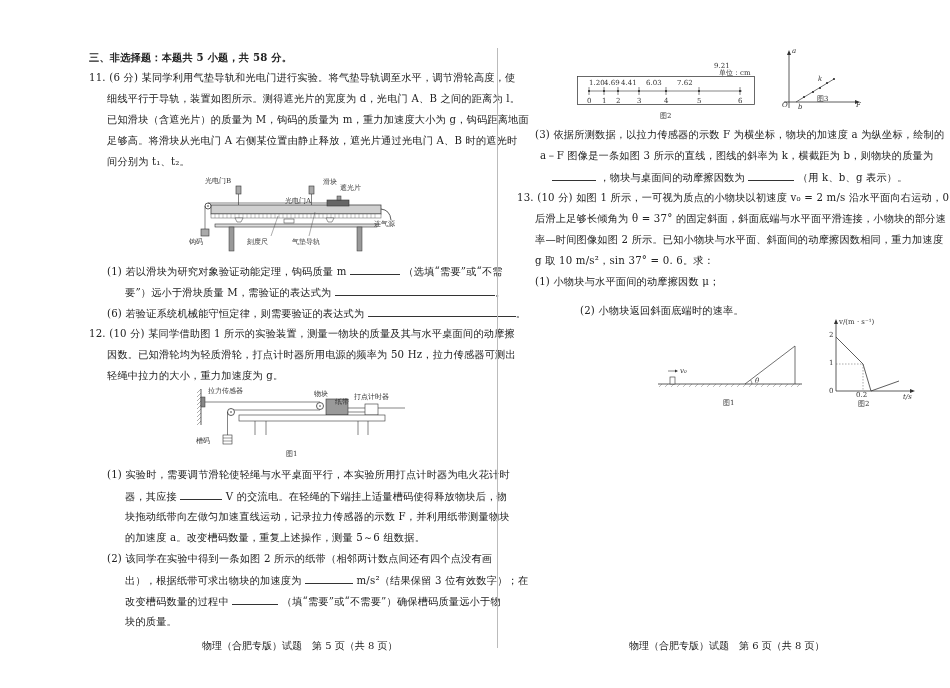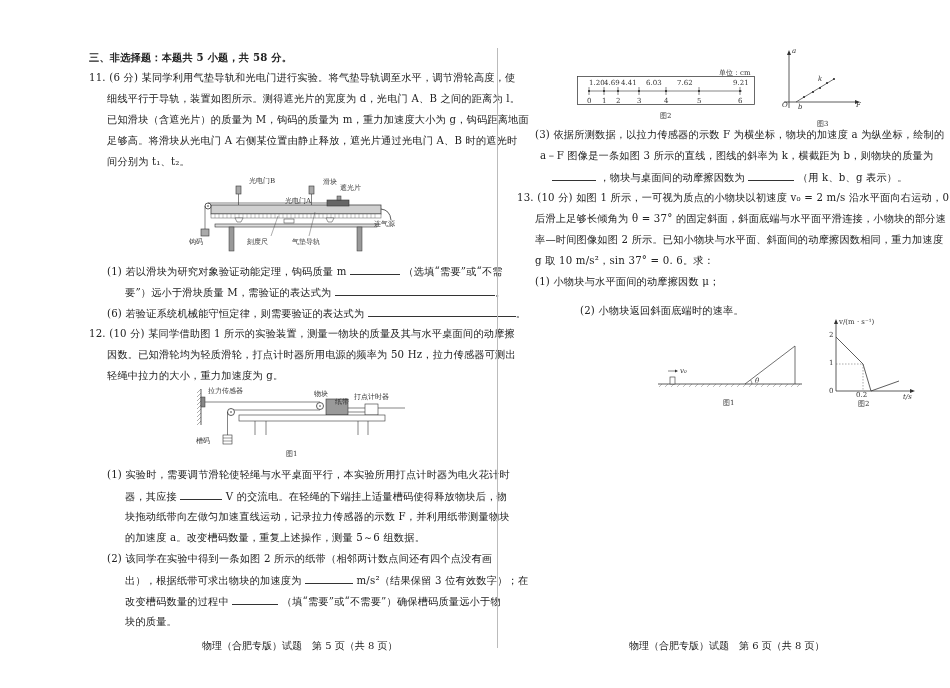--- a/index.html
+++ b/index.html
@@ -100,21 +100,21 @@
       <path d="M141,46 L149,46 L147,50 L143,50 Z" fill="#fff" stroke="#333" stroke-width="0.5"></path>
       <rect x="99" y="47" width="10" height="4" fill="#fff" stroke="#333" stroke-width="0.5"></rect>
 
       <rect x="30" y="52" width="162" height="3" fill="#ddd" stroke="#333" stroke-width="0.6"></rect>
       <rect x="44" y="55" width="5" height="24" fill="#999" stroke="#333" stroke-width="0.5"></rect>
       <rect x="172" y="55" width="5" height="24" fill="#999" stroke="#333" stroke-width="0.5"></rect>
 
       <line x1="93" y1="44" x2="86" y2="64" stroke="#333" stroke-width="0.4"></line>
       <line x1="130" y1="40" x2="124" y2="64" stroke="#333" stroke-width="0.4"></line>
     </svg>
-    <div class="lbl" style="left:205px;top:177px;margin-left:44px;">光电门B</div>
+    <div class="lbl" style="left:205px;top:177px;">光电门B</div>
     <div class="lbl" style="left:285px;top:177px;margin-top:20px;">光电门A</div>
     <div class="lbl" style="left:323px;top:178px;">滑块</div>
     <div class="lbl" style="left:340px;top:184px;">遮光片</div>
     <div class="lbl" style="left:374px;top:220px;">连气源</div>
     <div class="lbl" style="left:189px;top:238px;">钩码</div>
     <div class="lbl" style="left:247px;top:238px;">刻度尺</div>
     <div class="lbl" style="left:292px;top:238px;">气垫导轨</div>
   </div>
 
   <div class="t" style="left:107px;top:264px;">
@@ -239,21 +239,21 @@
           <circle cx="89" cy="15" r="1"></circle>
           <circle cx="122" cy="15" r="1"></circle>
           <circle cx="163" cy="15" r="1"></circle>
       </g>
     </svg>
     <div class="lbl" style="left:589px;top:79px;">1.20</div>
     <div class="lbl" style="left:604px;top:79px;">4.69</div>
     <div class="lbl" style="left:621px;top:79px;">4.41</div>
     <div class="lbl" style="left:646px;top:79px;">6.03</div>
     <div class="lbl" style="left:677px;top:79px;">7.62</div>
-    <div class="lbl" style="left:714px;top:79px;margin-left:19px;">9.21</div>
+    <div class="lbl" style="left:714px;top:62px;">9.21</div>
     <div class="lbl" style="left:587px;top:97px;">0</div>
     <div class="lbl" style="left:602px;top:97px;">1</div>
     <div class="lbl" style="left:616px;top:97px;">2</div>
     <div class="lbl" style="left:637px;top:97px;">3</div>
     <div class="lbl" style="left:664px;top:97px;">4</div>
     <div class="lbl" style="left:697px;top:97px;">5</div>
     <div class="lbl" style="left:738px;top:97px;">6</div>
     <div class="lbl" style="left:660px;top:112px;">图2</div>
   </div>
 
@@ -270,21 +270,21 @@
           <circle cx="40" cy="40" r="1"></circle>
           <circle cx="47" cy="35" r="1"></circle>
           <circle cx="54" cy="31" r="1"></circle>
       </g>
     </svg>
     <div class="lbl" style="left:792px;top:47px;font-style:italic;">a</div>
     <div class="lbl" style="left:856px;top:101px;font-style:italic;">F</div>
     <div class="lbl" style="left:782px;top:101px;font-style:italic;">O</div>
     <div class="lbl" style="left:798px;top:103px;font-style:italic;">b</div>
     <div class="lbl" style="left:818px;top:75px;font-style:italic;">k</div>
-    <div class="lbl" style="left:817px;top:120px;">图3</div>
+    <div class="lbl" style="left:817px;top:95px;">图3</div>
   </div>
 
   <div class="t" style="left:535px;top:128px;">(3) 依据所测数据，以拉力传感器的示数 F 为横坐标，物块的加速度 a 为纵坐标，绘制的</div>
   <div class="t" style="left:540px;top:149px;">a－F 图像是一条如图 3 所示的直线，图线的斜率为 k，横截距为 b，则物块的质量为</div>
   <div class="t" style="left:552px;top:170px;">
     <span class="blank" style="width:44px;"></span>
     <span>，物块与桌面间的动摩擦因数为</span>
     <span class="blank" style="width:46px;"></span>
     <span>（用 k、b、g 表示）。</span>
   </div>

